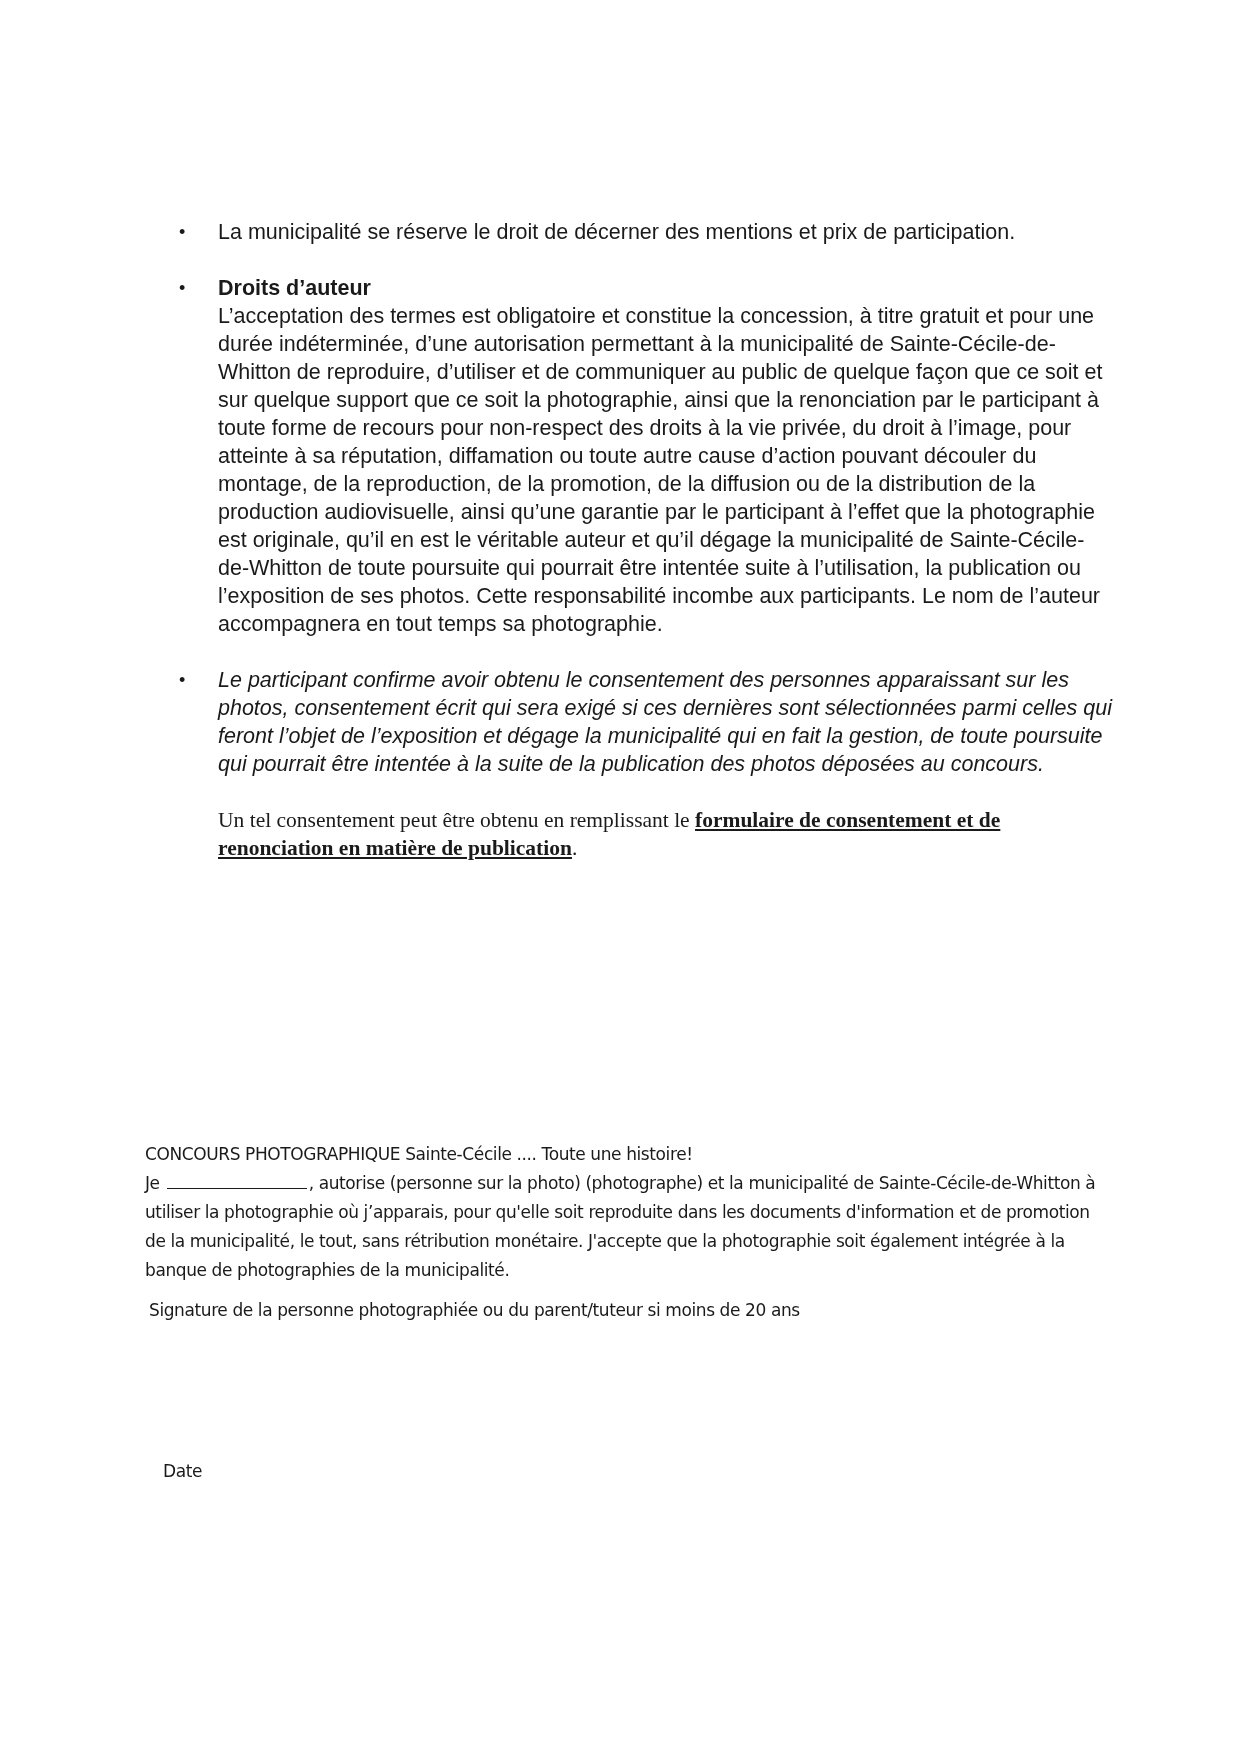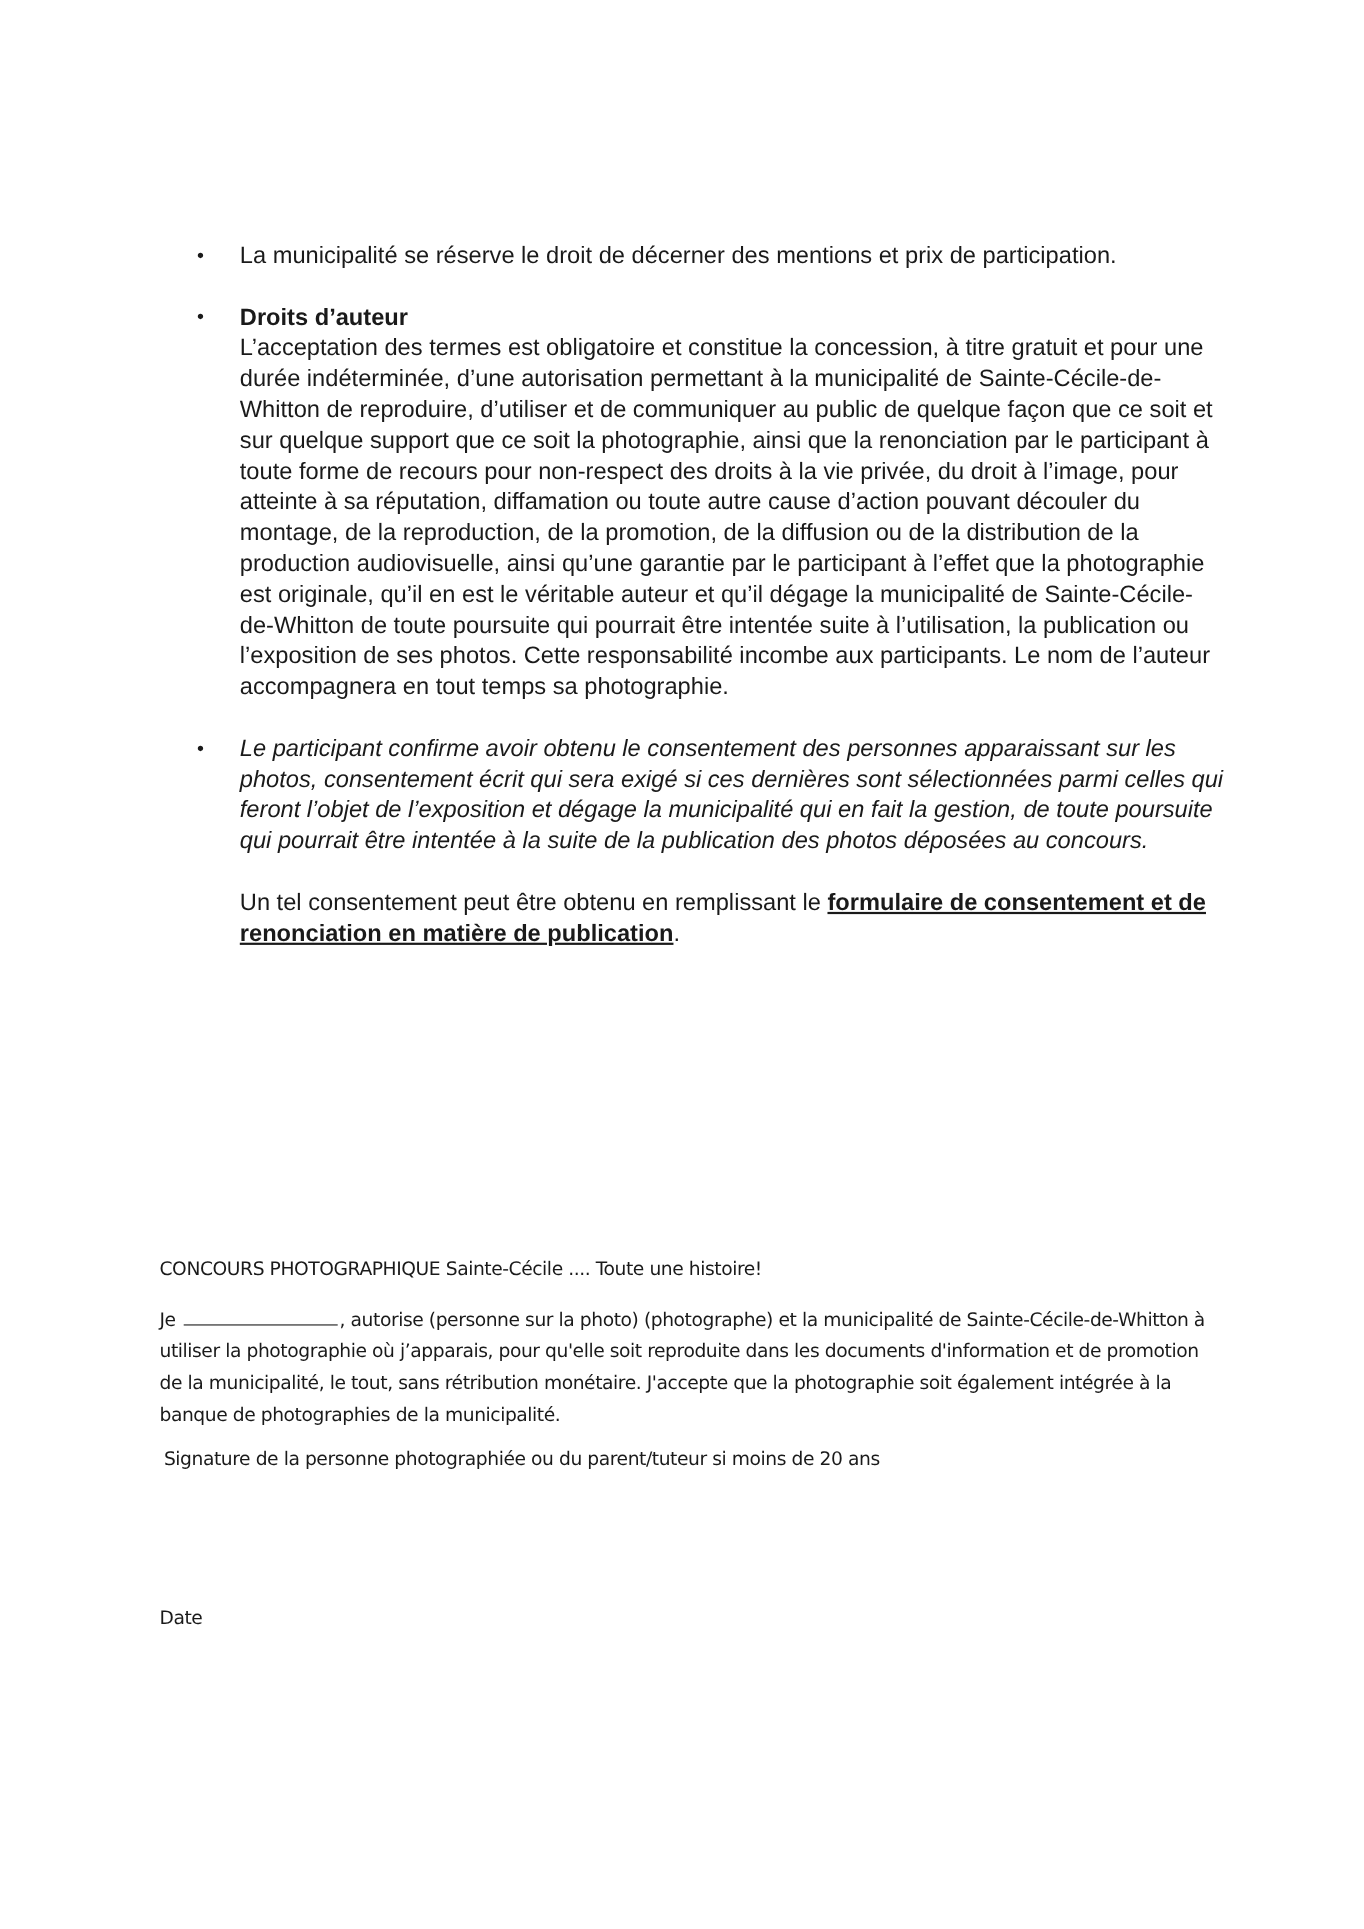--- a/index.html
+++ b/index.html
@@ -6,27 +6,27 @@
     body { width: 1240px; height: 1754px; position: relative; overflow: hidden; color: #1a1a1a; }
     .page { position: absolute; left: 0; top: 0; width: 1240px; height: 1754px; }
     .bullets { position: absolute; left: 175px; top: 218px; width: 940px; font-family: "Liberation Sans", sans-serif; font-size: 21.5px; line-height: 28px; }
     .item { position: relative; padding-left: 43px; }
     .bullet { position: absolute; left: 4px; top: 0; font-size: 18px; }
     .item h3 { margin: 0; font-size: 21.5px; font-weight: bold; line-height: 28px; }
     .item p { margin: 0; }
     .item1 { margin-bottom: 28px; }
     .item2 { margin-bottom: 24px; }
     .item3 p.first { margin-top: 28px; font-style: italic; }
-    .item3 p.second { margin-top: 28px; }
+    .item3 p.second { margin-top: 28px; font-family: Liberation Serif, serif; }
     .link { font-weight: bold; text-decoration: underline; color: #1a1a1a; cursor: pointer; }
     .form { position: absolute; left: 145px; top: 1140px; width: 970px; font-family: "DejaVu Sans", sans-serif; font-size: 17px; line-height: 29px; letter-spacing: -0.4px; }
-    .form .title { margin: 0 0 17px 0; }
+    .form .title { margin: 0 0 0 0; }
     .form .body { margin: 0; }
     .form .sig { margin: 11px 0 0 4px; }
-    .form .date { position: absolute; top: 300px; left: 0; }
+    .form .date { position: absolute; top: 300px; left: 18px; }
     .blank { display: inline-block; width: 140px; border-bottom: 1.5px solid #1a1a1a; height: 16px; vertical-align: baseline; margin: 0 2px; }
   </style>
 </head>
 <body>
 
 <div class="page">
   <div class="bullets">
     <div class="item item1">
       <span class="bullet">•</span>
       <p>La municipalité se réserve le droit de décerner des mentions et prix de participation.</p>

